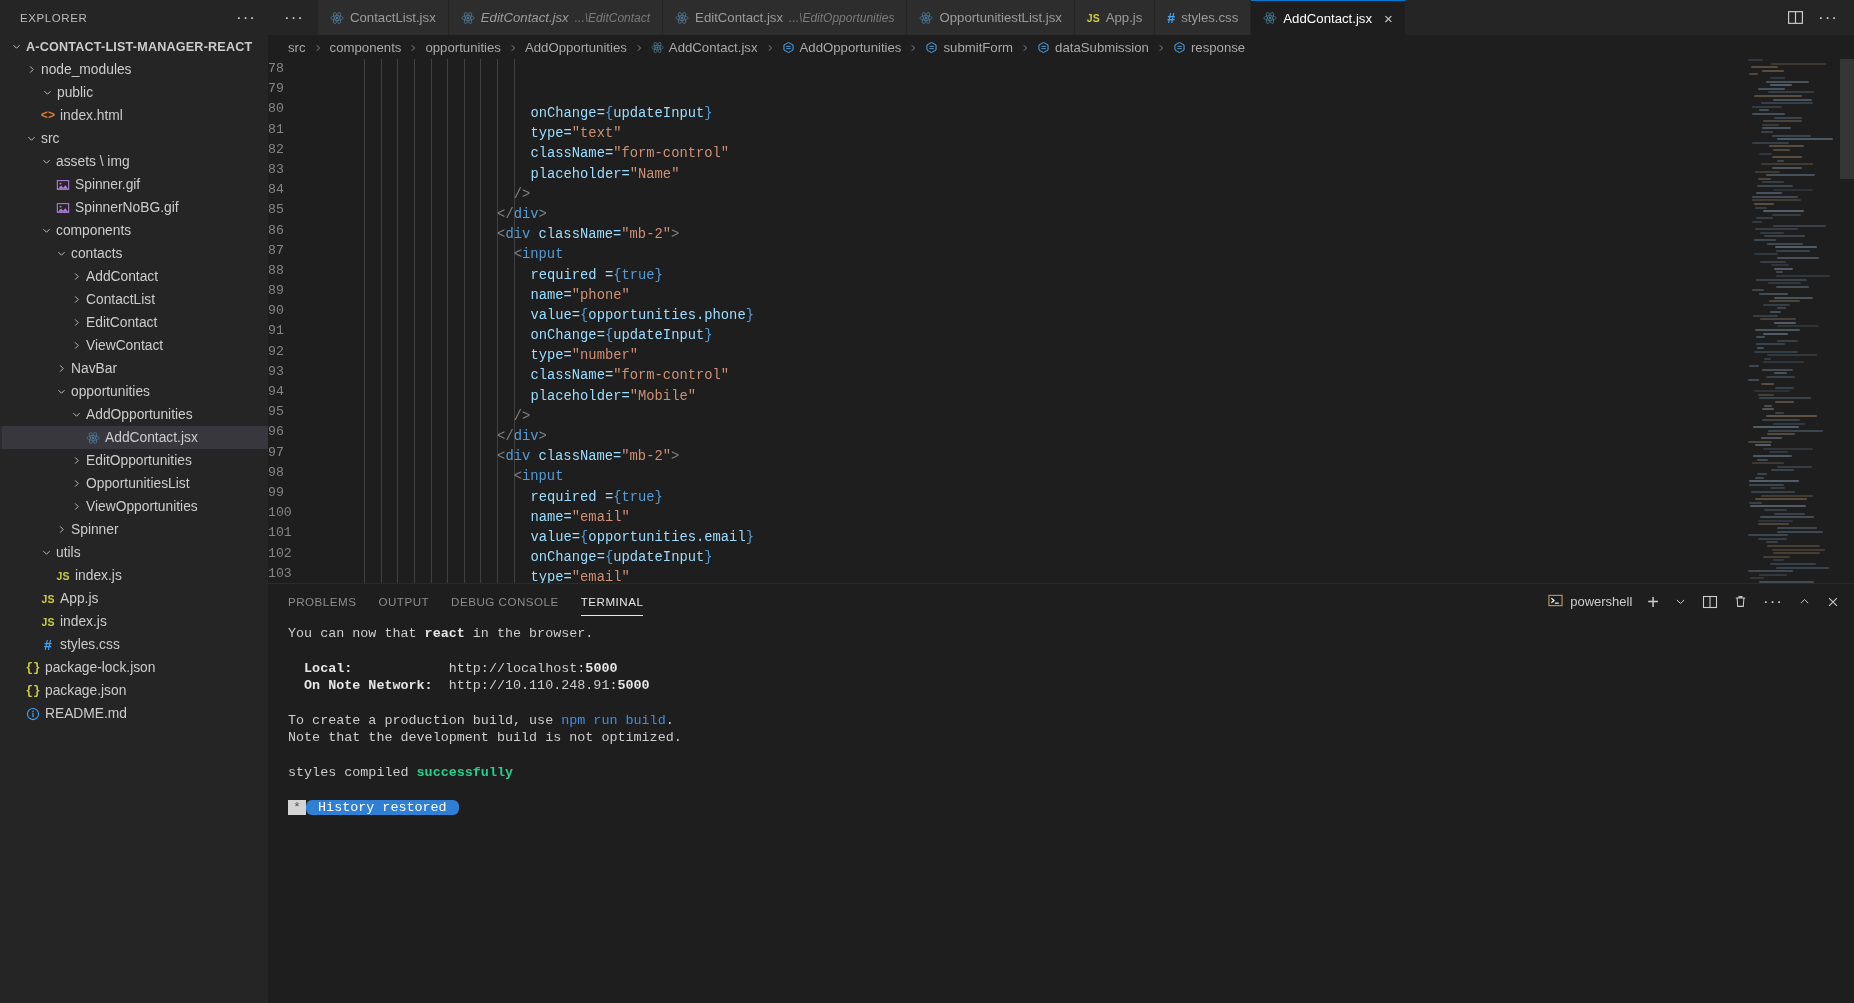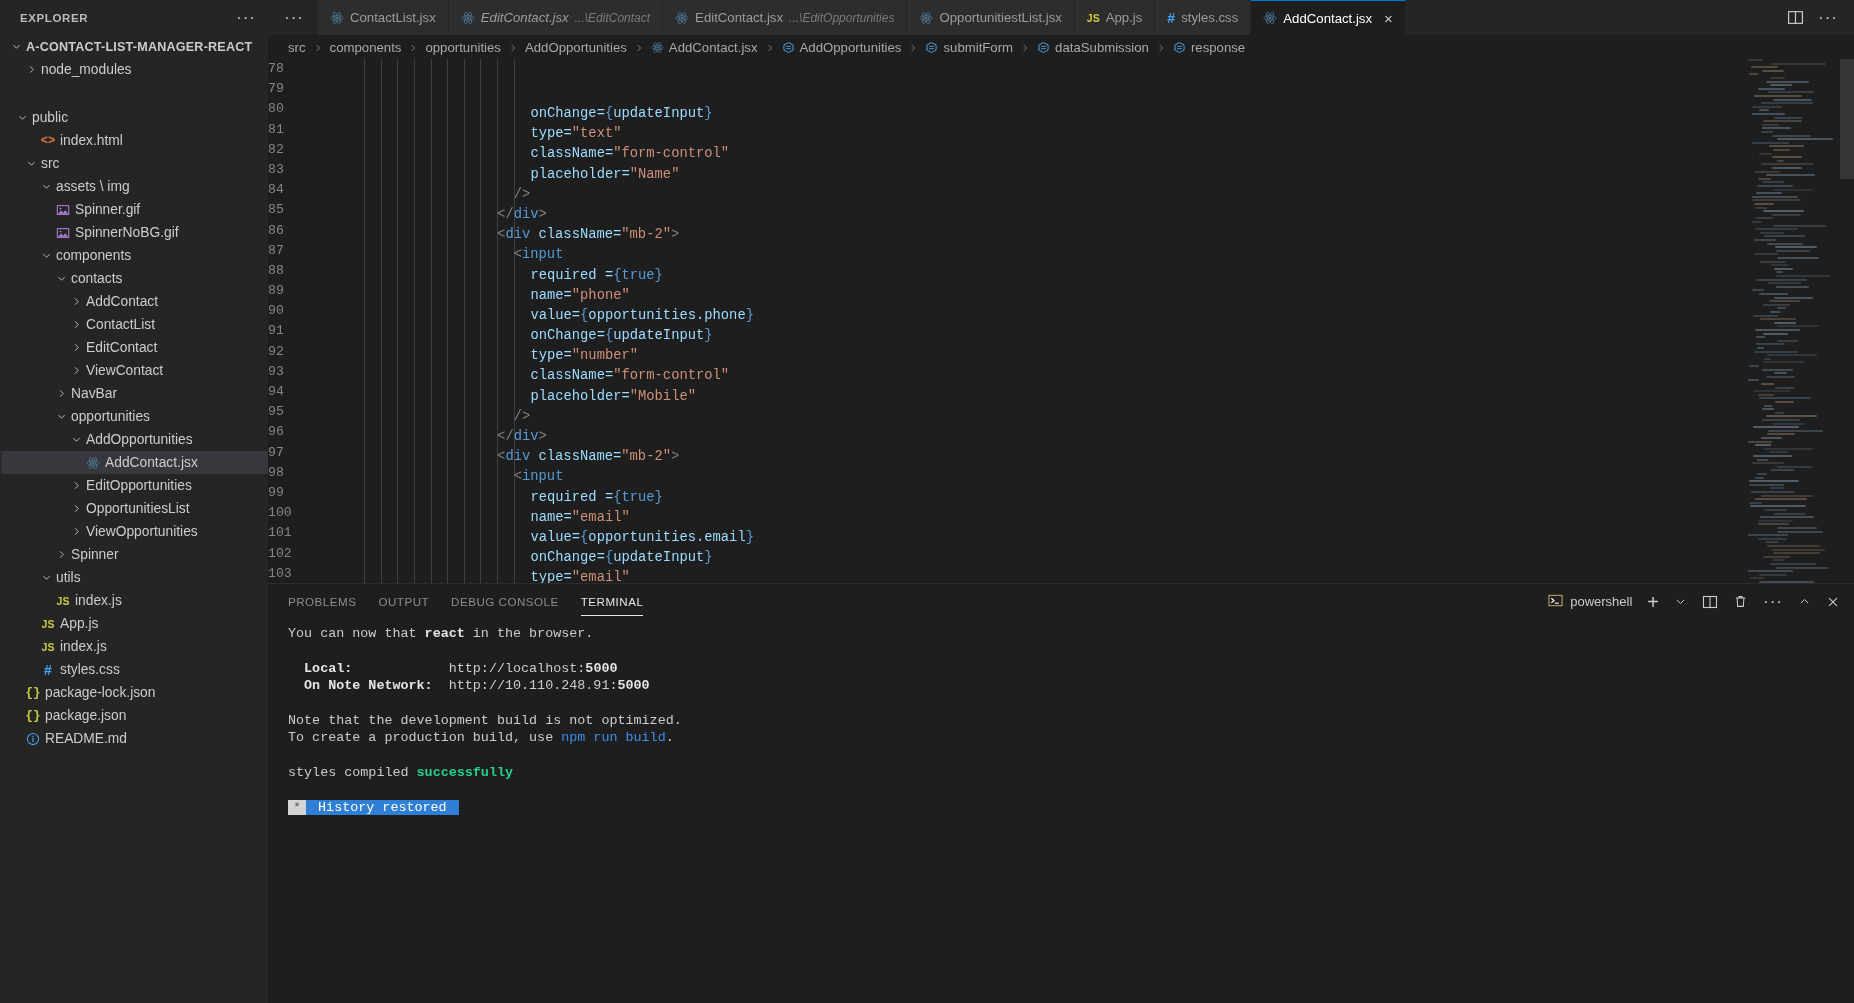--- a/index.html
+++ b/index.html
@@ -17,21 +17,21 @@
     width: 268px; min-width: 268px; height: 1003px;
     background: #252526;
     display: flex; flex-direction: column;
     position: relative;
   }
   .sidebar-header {
     height: 35px; display: flex; align-items: center;
     padding: 0 12px 0 20px; justify-content: space-between;
   }
   .sidebar-title {
-    font-size: 11.5px; letter-spacing: .6px; color: #bbbbbb; font-weight: 700;
+    font-size: 11.5px; letter-spacing: .6px; color: #bbbbbb; font-weight: 400;
   }
   .sidebar-dots { color: #cccccc; font-size: 17px; line-height: 10px; letter-spacing: 1px; }
 
   .tree { flex: 1; overflow: hidden; padding-top: 0px; }
   .row {
     height: 23px; display: flex; align-items: center;
     font-size: 13.8px; color: #cccccc; white-space: nowrap;
     position: relative; cursor: pointer;
   }
   .row.selected { background: #37373d; }
@@ -146,21 +146,21 @@
 
   .terminal {
     flex: 1; padding: 6px 0 0 20px; overflow: hidden;
     font-family: "Liberation Mono", monospace; font-size: 13.4px; line-height: 17.4px;
     color: #cccccc;
   }
   .tline { white-space: pre; height: 17.4px; }
   .t-bold { font-weight: bold; color: #e5e5e5; }
   .t-cyan { color: #3b8eea; }
   .t-green{ color: #23d18b; font-weight: bold; }
-  .t-blue-bg { background: #2f7fd4; color: #ffffff; padding: 0 4px; }
+  .t-blue-bg { background: #2f7fd4; color: #ffffff; padding: 0 4px; border-radius: 6px; }
   .t-star-bg { background: #d4d4d4; color: #555555; padding: 0 5px; }
 </style>
 </head>
 <body>
 
 <div class="app">
 
   <div class="sidebar">
     <div class="sidebar-header">
       <span class="sidebar-title">EXPLORER</span>
@@ -176,21 +176,21 @@
           <span class="lbl">A-CONTACT-LIST-MANAGER-REACT</span>
         </div>
         <div class="row" style="padding-left: 23px;">
           <span class="chev">
             <svg width="11" height="11" viewBox="0 0 16 16">
               <path d="M6 3.5L10.5 8 6 12.5" fill="none" stroke="#cccccc" stroke-width="1.3"></path>
             </svg>
           </span>
           <span class="lbl">node_modules</span>
         </div>
-        <div class="row" style="padding-left: 14px; margin-top: 25px;">
+        <div class="row" style="padding-left: 39px;">
           <span class="chev">
             <svg width="11" height="11" viewBox="0 0 16 16">
               <path d="M3.5 6L8 10.5 12.5 6" fill="none" stroke="#cccccc" stroke-width="1.3"></path>
             </svg>
           </span>
           <span class="lbl">public</span>
         </div>
         <div class="row" style="padding-left: 38px;">
           <span class="ico">
             <span class="icon-html">&lt;&gt;</span>
@@ -806,22 +806,22 @@
               </svg>
           </span>
         </div>
       </div>
       <div class="terminal" id="terminal">
           <div class="tline"><span>You can now that </span><span class="t-bold">react</span><span> in the browser.</span></div>
           <div class="tline">&nbsp;</div>
           <div class="tline"><span>  </span><span class="t-bold">Local:</span><span>            http://localhost:</span><span class="t-bold">5000</span></div>
           <div class="tline"><span>  </span><span class="t-bold">On Note Network:</span><span>  http://10.110.248.91:</span><span class="t-bold">5000</span></div>
           <div class="tline">&nbsp;</div>
+          <div class="tline"><span>To create a production build, use </span><span class="t-cyan">npm run build</span><span>.</span></div>
           <div class="tline"><span>Note that the development build is not optimized.</span></div>
-          <div class="tline"><span>To create a production build, use </span><span class="t-cyan">npm run build</span><span>.</span></div>
           <div class="tline">&nbsp;</div>
           <div class="tline"><span>styles compiled </span><span class="t-green">successfully</span></div>
           <div class="tline">&nbsp;</div>
           <div class="tline"><span class="t-star-bg">*</span><span class="t-blue-bg"> History restored </span></div>
         </div>
     </div>
 
   </div>
 </div>
 

